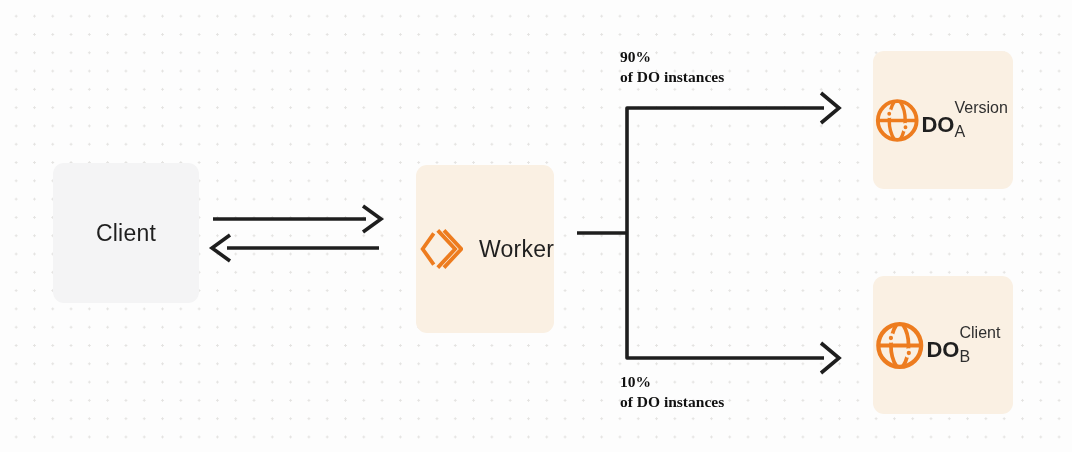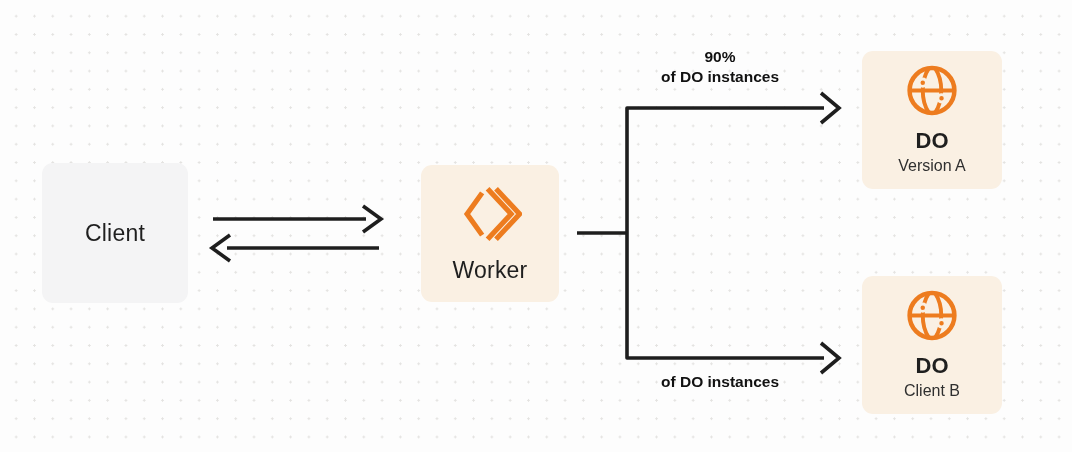--- a/index.html
+++ b/index.html
@@ -40,39 +40,40 @@
     stroke-width: 3.6;
     fill: none;
     stroke-linecap: butt;
     stroke-linejoin: miter;
   }
 
   .node {
     position: absolute;
     border-radius: 11px;
     display: flex;
-    flex-direction: column;
+    flex-direction: row;
     align-items: center;
     justify-content: center;
     box-sizing: border-box;
+    margin-left: 11px;
   }
 
   .node-client {
     left: 42px;
     top: 163px;
     width: 146px;
     height: 140px;
     background: var(--gray-box-bg, #f4f4f5);
   }
 
   .node-worker {
-    left: 421px;
+    left: 405px;
     top: 165px;
     width: 138px;
-    height: 137px;
+    height: 168px;
     background: var(--cream-box-bg, #faf0e3);
     gap: 16px;
     text-align: center;
   }
 
   .node-do {
     width: 140px;
     height: 138px;
     background: var(--cream-box-bg, #faf0e3);
   }
@@ -113,25 +114,25 @@
   .globe-dot {
     fill: var(--accent-orange, #ed7c1f);
     stroke: var(--cream-box-bg, #faf0e3);
     stroke-width: 5;
   }
 
   .edge-label {
     position: absolute;
     left: 620px;
     width: 200px;
-    text-align: center;
     font-size: 15.5px;
     font-weight: 700;
     line-height: 20px;
     color: #111111;
+    font-family: Liberation Serif, serif;
   }
   .edge-label-top { top: 47px; }
   .edge-label-bottom { top: 372px; }
 </style>
 </head>
 <body>
 
 <div class="canvas">
 
   <svg class="edges-svg" viewBox="0 0 1072 452" xmlns="http://www.w3.org/2000/svg">
@@ -188,16 +189,17 @@
     </svg>
     <span class="do-title">DO</span>
     <span class="do-subtitle">Client B</span>
   </div>
 
   <div class="edge-label edge-label-top">
     <div>90%</div>
     <div>of DO instances</div>
   </div>
   <div class="edge-label edge-label-bottom">
+    <div>10%</div>
     <div>of DO instances</div>
   </div>
 
 </div>
 
 </body></html>

